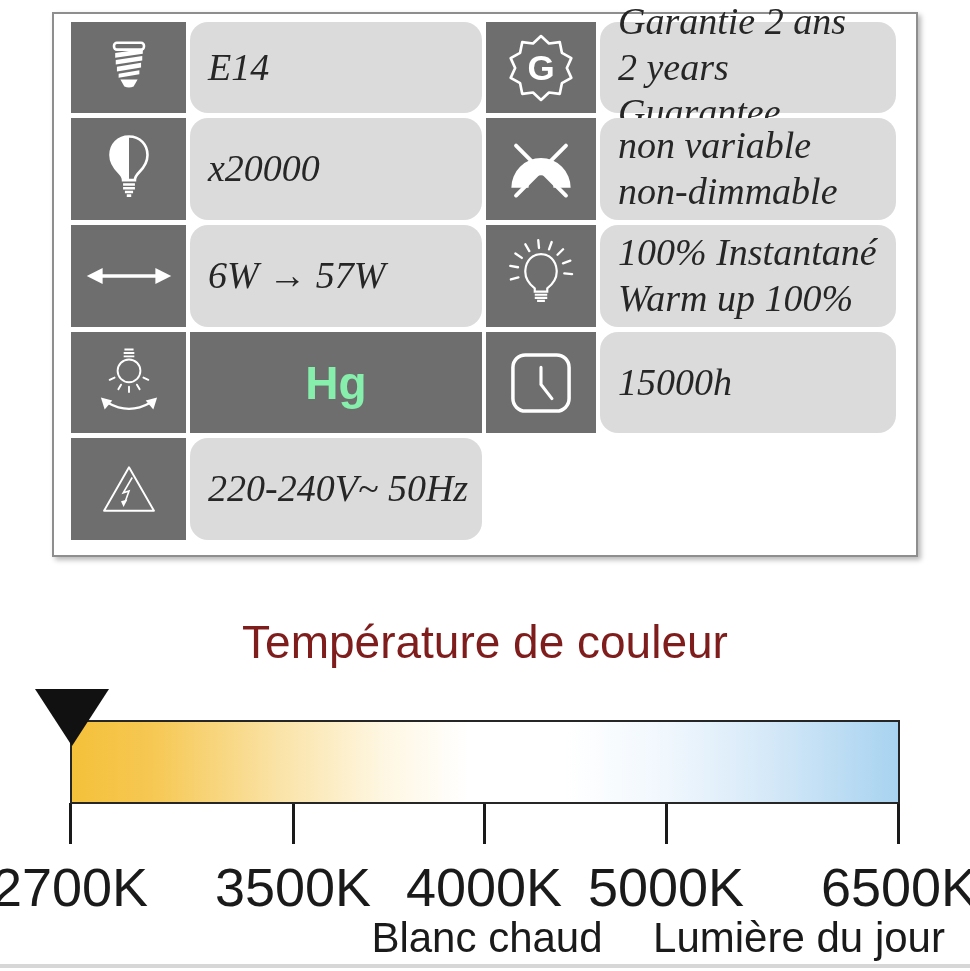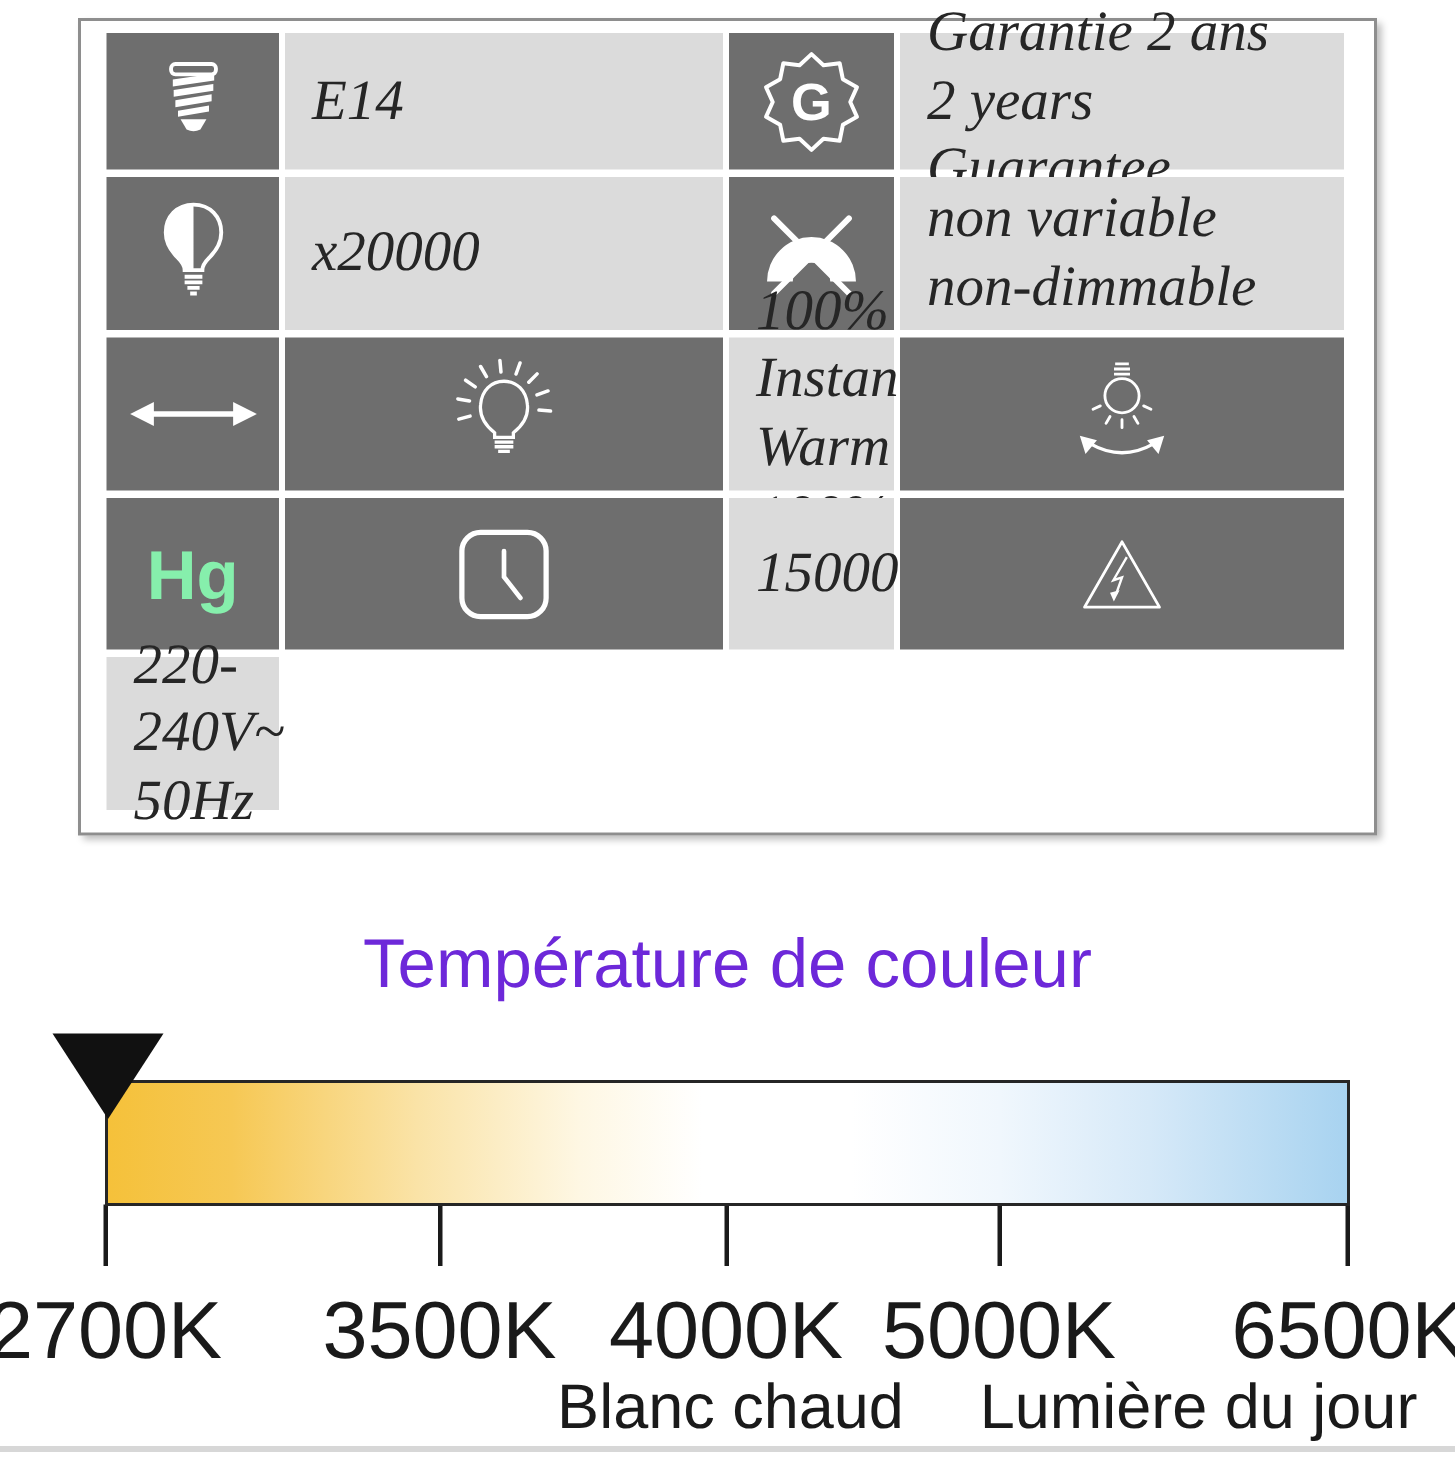--- a/index.html
+++ b/index.html
@@ -7,29 +7,29 @@
         font-family:"Liberation Sans",sans-serif;}
 
   
   .spec-frame{position:absolute;left:52px;top:12px;width:866px;height:545px;
       box-sizing:border-box;border:2px solid #8e8e8e;background:#ffffff;
       box-shadow:3px 3px 5px rgba(0,0,0,0.28);padding:8px 0 0 17px;}
   .spec-grid{display:grid;grid-template-columns:115px 292px 110px 296px;
       grid-template-rows:91px 102px 102px 101px 102px;gap:5px 4px;}
   .ic{background:#6e6e6e;display:flex;align-items:center;justify-content:center;}
   .tc{background:#dbdbdb;display:flex;align-items:center;padding-left:18px;
-      font:italic 38px/1.2 "Liberation Serif",serif;color:#262626;white-space:pre-line;}
+      font:italic 38px/1.2 "Liberation Serif",serif;color:#262626;white-space:pre-line;border-radius:18px;}
   .hg-label{font:bold 46px "Liberation Sans",sans-serif;color:#86efac;font-style:normal;}
   .ic svg{display:block;}
   .st{stroke:#ffffff;fill:none;}
   .fw{fill:#ffffff;stroke:none;}
 
   
   .scale-title{position:absolute;left:0;top:615px;width:970px;text-align:center;
-      font-size:46px;color:#6d28d9;}
+      font-size:46px;color:#7f1d1d;}
   .marker{position:absolute;left:35px;top:689px;width:0;height:0;
       border-left:37px solid transparent;border-right:37px solid transparent;
       border-top:57px solid #111111;z-index:3;}
   .grad-bar{position:absolute;left:70px;top:720px;width:830px;height:84px;
       box-sizing:border-box;border:2px solid #262626;z-index:2;
       background:linear-gradient(90deg,#F5C13A 0%,#F6C854 10%,#FAE3A7 25%,#FEF7E3 38%,
         #FFFFFF 48%,#FFFFFF 60%,#F0F7FD 72%,#D6E9F8 84%,#A8D3F0 100%);}
   .tick{position:absolute;top:803px;width:3px;height:41px;background:#1a1a1a;}
   .tick-label{position:absolute;top:856px;transform:translateX(-50%);
       font-size:54px;color:#1a1a1a;white-space:nowrap;}
@@ -82,20 +82,21 @@
       <div class="tc">non variable
 non-dimmable</div>
 
       <div class="ic">
         <svg width="88" height="30" viewBox="0 0 100 34">
           <path class="st" stroke-width="4" d="M14 17 H86"></path>
           <path class="fw" d="M2 17 L20 8 L20 26 Z"></path>
           <path class="fw" d="M98 17 L80 8 L80 26 Z"></path>
         </svg>
       </div>
+      <div class="tc">6W → 57W</div>
       <div class="ic">
         <svg width="78" height="78" viewBox="0 0 100 100">
           <g class="st" stroke-width="3" stroke-linecap="round">
             <path d="M21 51.8 L11.4 54.4 M20.5 38.8 L10.6 37.1 M25.4 26.8 L17.2 21.1 M35 18 L30 9.4 M47.4 14.1 L46.5 4.2 M60.3 15.8 L63.7 6.4 M71.2 22.8 L78.3 15.7 M78.2 33.7 L87.6 30.3 M79.9 46.6 L89.8 47.5"></path>
           </g>
           <path class="st" stroke-width="2.8" d="M42 66 C33 59 29 51 30 42 C31 30 39 22 50 22 C61 22 69 30 70 42 C71 51 67 59 58 66 L58 70 L42 70 Z"></path>
           <path class="st" stroke-width="2.8" d="M42 74 H58 M42 78 H58 M45 82 H55"></path>
         </svg>
       </div>
       <div class="tc">100% Instantané

